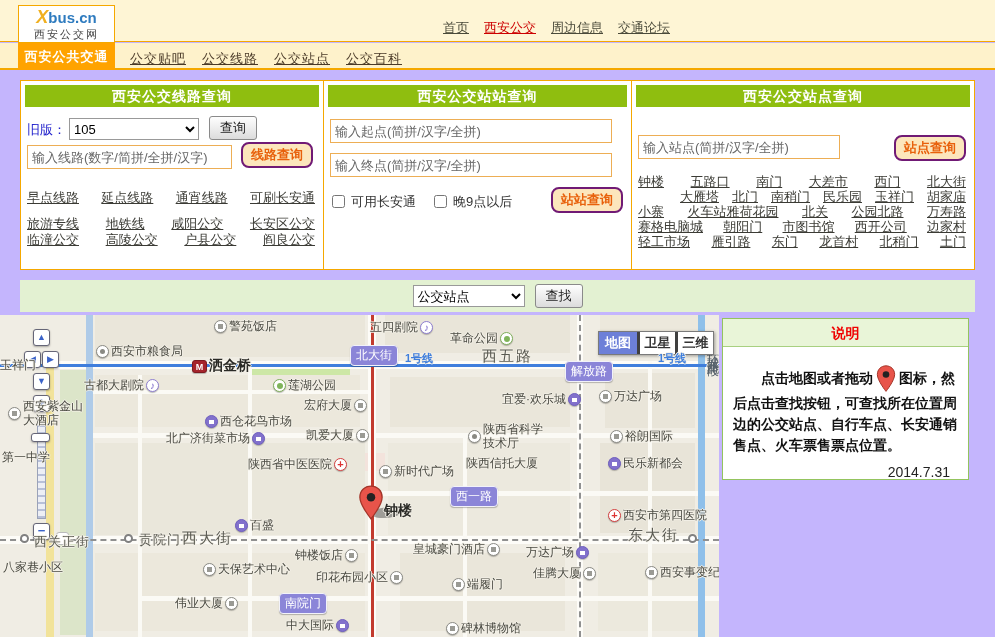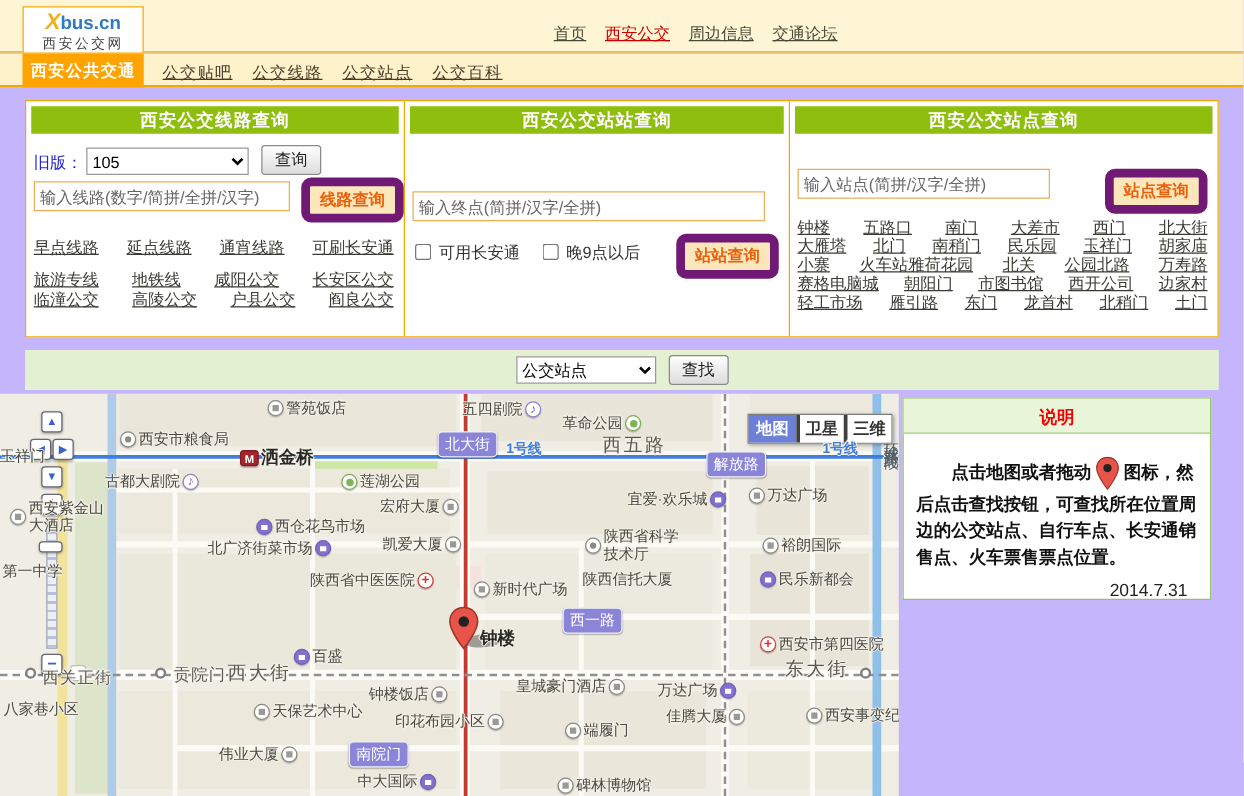--- a/index.html
+++ b/index.html
@@ -41,35 +41,35 @@
   .oldver { position:absolute; left:6px; top:40px; color:#2222CC; font-size:13px; cursor:pointer;}
   select { font-size:13px; border:1px solid #999; background:#fff; }
   .line-select { position:absolute; left:48px; top:37px; width:130px; height:22px; }
   .gray-btn { font-size:13px; color:#222; background:linear-gradient(#FEFEFE,#DCDCDC);
     border:1px solid #8A8A8A; border-radius:3px; padding:2px 10px; cursor:pointer; }
   .q-btn { position:absolute; left:188px; top:35px; height:24px; }
   input[type=text] { font-size:13px; color:#333; padding:0 4px; }
   input[type=text]::placeholder { color:#666; opacity:1; }
   .orange-input { border:1px solid #EDAE55; height:24px; }
   .line-input { position:absolute; left:6px; top:64px; width:205px; }
-  .orange-btn { background:#FCE6BC; border:7px solid #701a75; border-radius:8px;
+  .orange-btn { background:#FCE6BC; border:2px solid #701a75; border-radius:8px;
     color:#E8610C; font-size:13px; font-weight:bold; padding:2px 8px; cursor:pointer; }
   .line-search { position:absolute; left:220px; top:61px; }
   .linkrow { position:absolute; left:6px; right:8px; display:flex; justify-content:space-between; }
   .linkrow a { font-size:13px; color:#3B3B35; text-decoration:underline; white-space:nowrap; cursor:pointer;}
   .p1r1 { top:108px; } .p1r2 { top:134px;justify-content:space-between; } .p1r3 { top:150px; }
   .start-input { position:absolute; left:6px; top:38px; width:282px; }
   .end-input { position:absolute; left:6px; top:72px; width:282px; }
   .checkrow { position:absolute; left:8px; top:112px; font-size:13px; color:#333; }
   .checkrow input { vertical-align:-2px; }
   .checkrow label { margin:0 18px 0 6px; }
   .ss-btn { position:absolute; right:8px; top:106px; }
   .stop-input { position:absolute; left:6px; top:54px; width:202px; }
   .stop-btn { position:absolute; right:8px; top:54px; }
-  .p3r1 { top:92px; } .p3r2 { top:107px; } .p3r3 { top:122px; } .p3r4 { top:137px; } .p3r5 { top:152px; }
+  .p3r1 { top:92px; } .p3r2 { top:107px;margin-left:42px; } .p3r3 { top:122px; } .p3r4 { top:137px; } .p3r5 { top:152px; }
 
   
   .toolbar { position:absolute; left:20px; top:280px; width:955px; height:32px;
     background:#E3F1D2; display:flex; align-items:center; justify-content:center; gap:10px; }
   .map-select { width:112px; height:22px; }
 
   
   .map { position:absolute; left:0; top:315px; width:719px; height:322px;
     overflow:hidden; background:#F0EDE4; }
   .blk,.road { position:absolute; }
@@ -180,20 +180,21 @@
       <div class="linkrow p1r3">
           <a>临潼公交</a>
           <a>高陵公交</a>
           <a>户县公交</a>
           <a>阎良公交</a>
         </div>
     </div>
     <div class="vdiv" style="left:302px;"></div>
     <div class="panel p2">
       <div class="green-header">西安公交站站查询</div>
+      <input type="text" class="orange-input start-input" placeholder="输入起点(简拼/汉字/全拼)" style="">
       <input type="text" class="orange-input end-input" placeholder="输入终点(简拼/汉字/全拼)" style="">
       <div class="checkrow">
         <input type="checkbox" id="ck1" style=""><label for="ck1">可用长安通</label><input type="checkbox" id="ck2" style=""><label for="ck2">晚9点以后</label>
       </div>
       <button class="orange-btn ss-btn">站站查询</button>
     </div>
     <div class="vdiv" style="left:610px;"></div>
     <div class="panel p3">
       <div class="green-header">西安公交站点查询</div>
       <input type="text" class="orange-input stop-input" placeholder="输入站点(简拼/汉字/全拼)" style="">

